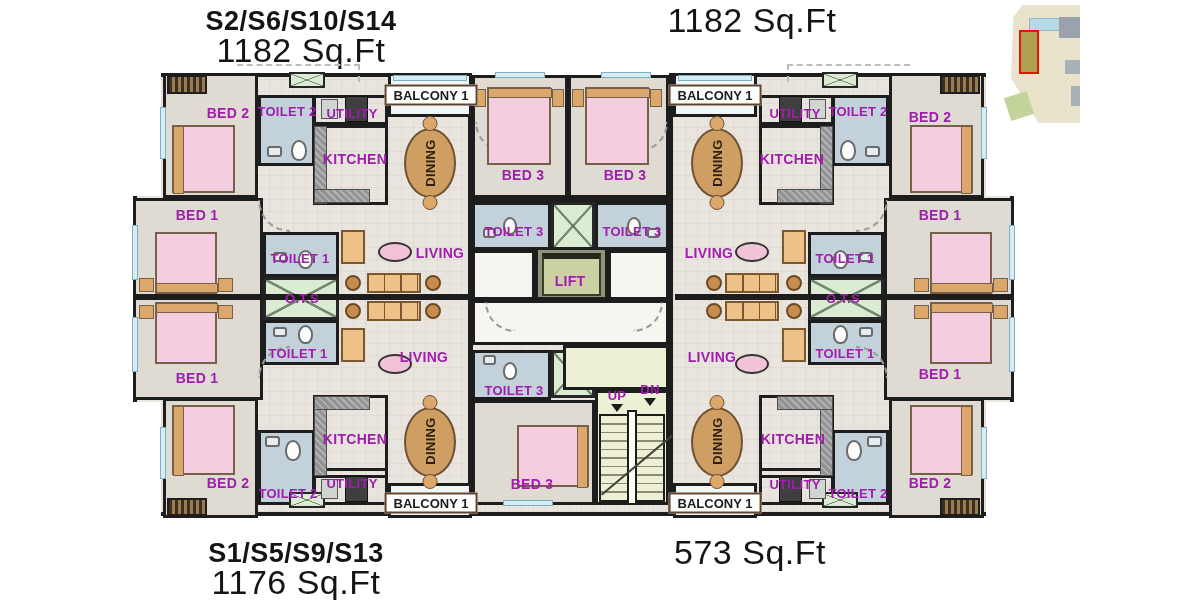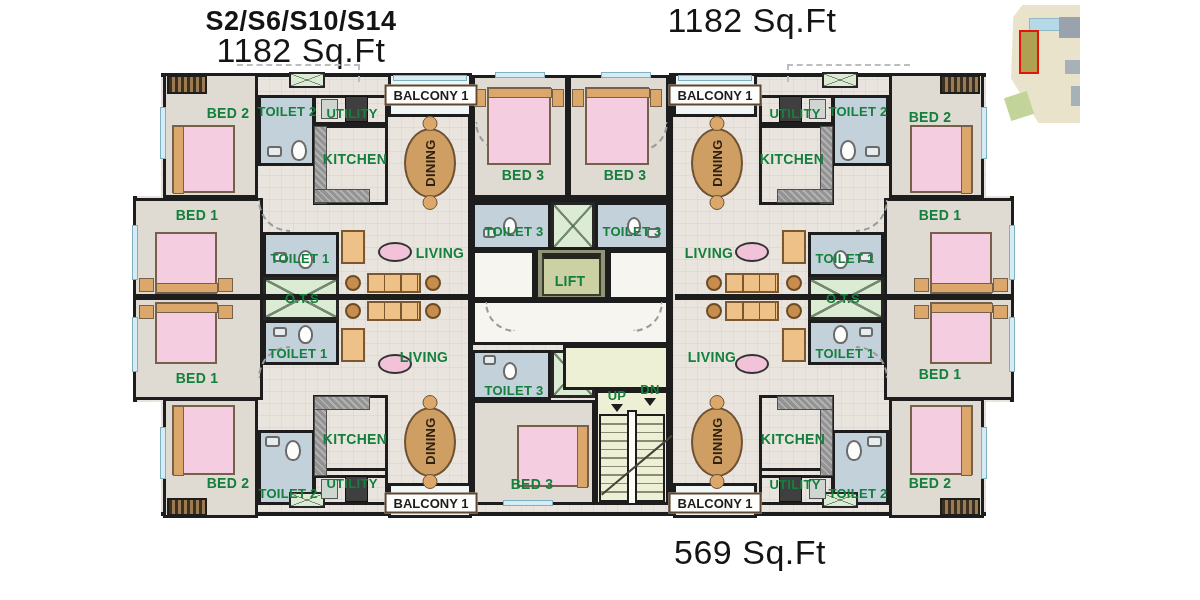--- a/index.html
+++ b/index.html
@@ -16,21 +16,21 @@
         background-image:repeating-linear-gradient(0deg,rgba(110,100,85,.07) 0 1px,transparent 1px 12px),
                          repeating-linear-gradient(90deg,rgba(110,100,85,.07) 0 1px,transparent 1px 12px);}
   .f-bed{background:#dfdbd3;}
   .f-toi{background:#c3d1da;}
   .f-bal{background:#f0f5f6;}
   .f-cor{background:#f6f5ef;}
   .f-str{background:#eef0d6;}
   .notch{position:absolute;background:#fff;}
   .wall{position:absolute;background:#1d1d1d;}
   
-  .rl{position:absolute;font-size:14px;font-weight:700;color:#15803d;white-space:nowrap;
+  .rl{position:absolute;font-size:14px;font-weight:700;color:#a21caf;white-space:nowrap;
       transform:translate(-50%,-50%);letter-spacing:.3px;}
   .rl.sm{font-size:13px;}
   .rl.v{transform:translate(-50%,-50%) rotate(-90deg);font-size:13px;color:#2e2012;}
   .balbox{position:absolute;transform:translate(-50%,-50%);background:#fdfdfb;border:2px solid #5f4630;
           padding:1px 7px;font-size:13px;font-weight:700;color:#1c1c1c;white-space:nowrap;}
   
   .bed{position:absolute;background:#f4cde0;border:2px solid #776049;box-sizing:border-box;}
   .hb{position:absolute;background:#dca76b;border:1px solid #776049;box-sizing:border-box;}
   .ns{position:absolute;background:#dca76b;border:1px solid #776049;box-sizing:border-box;}
   .ward{position:absolute;background:repeating-linear-gradient(90deg,#3c2f1f 0 3px,#9b7c52 3px 6px);
@@ -80,22 +80,26 @@
 
 <div class="canvas">
 
   <div class="unit-title" style="left:151px;top:6px">
     <div class="l1">S2/S6/S10/S14</div>
     <div class="l2">1182 Sq.Ft</div>
   </div>
   <div class="unit-title" style="left:602px;top:6px">
     <div class="l2">1182 Sq.Ft</div>
   </div>
+  <div class="unit-title" style="left:146px;top:538px">
+    <div class="l1">S1/S5/S9/S13</div>
+    <div class="l2">1176 Sq.Ft</div>
+  </div>
   <div class="unit-title" style="left:600px;top:538px">
-    <div class="l2">569 Sq.Ft</div>
+    <div class="l2">573 Sq.Ft</div>
   </div>
 
   <div class="plan">
 
     <div class="base" style="left:0;top:11px;width:339px;height:443px"></div>
     <div class="base" style="left:536px;top:11px;width:345px;height:443px"></div>
     <div class="base" style="left:336px;top:136px;width:203px;height:318px"></div>
 
     <div class="notch" style="left:0;top:8px;width:28px;height:126px"></div>
     <div class="notch" style="left:0;top:340px;width:28px;height:116px"></div>

